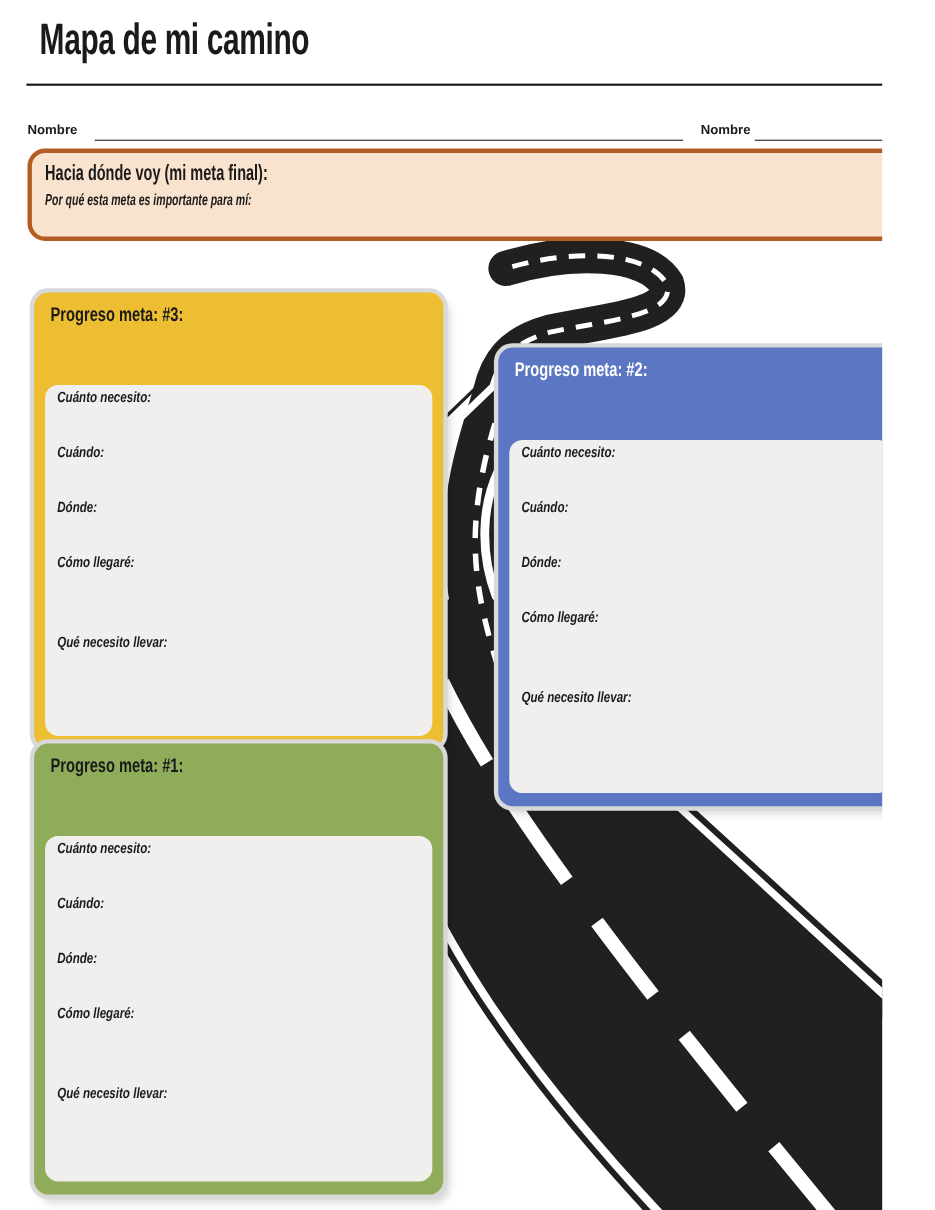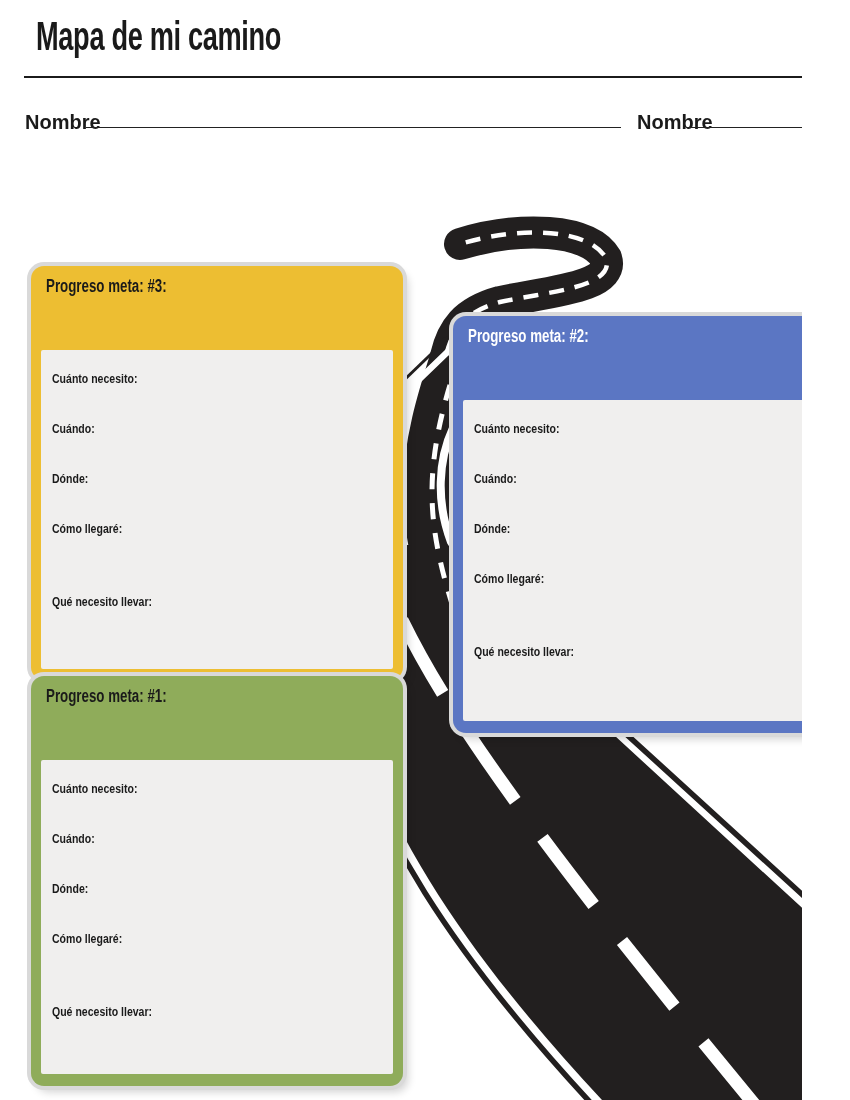--- a/index.html
+++ b/index.html
@@ -7,21 +7,21 @@
     position:relative;width:802px;height:1100px;background:#fff;overflow:hidden;
     font-family:"Liberation Sans", sans-serif;color:var(--text-dark,#1a1a1a);
   }
   
   .title{
     position:absolute;left:36px;top:14px;font-size:40px;font-weight:bold;
     letter-spacing:-0.5px;white-space:nowrap;
     transform:scaleX(.68);transform-origin:0 0;
   }
   .title-rule{position:absolute;left:24px;top:76px;width:802px;height:2px;background:#1b1b1b;}
-  .fieldlabel{position:absolute;top:111px;font-size:20px;font-weight:bold;white-space:nowrap;}
+  .fieldlabel{position:absolute;top:111px;font-size:12px;font-weight:bold;white-space:nowrap;}
   .blankline{position:absolute;top:127px;height:0;border-top:1.6px solid #222;}
   
   .goalbox{
     position:absolute;left:25px;top:135px;width:800px;height:84px;box-sizing:border-box;
     background:var(--goal-bg,#f9e3cf);border:4px solid var(--goal-border,#b35d24);
     border-radius:16px;z-index:2;padding:8px 0 0 12px;
   }
   .goal-h{font-size:20px;font-weight:bold;white-space:nowrap;transform:scaleX(.66);transform-origin:0 0;}
   .goal-s{font-size:14.5px;font-weight:bold;font-style:italic;white-space:nowrap;
           margin-top:4px;transform:scaleX(.66);transform-origin:0 0;}
@@ -33,21 +33,21 @@
   .pbox-yellow{background:var(--accent-yellow,#edbe32);margin-top:40px;}
   .pbox-blue{background:var(--accent-blue,#5b76c3);}
   .pbox-green{background:var(--accent-green,#8fac5a);}
   .box-head{
     position:absolute;left:15px;top:10px;font-size:18px;font-weight:bold;white-space:nowrap;
     transform:scaleX(.74);transform-origin:0 0;
   }
   .pbox-blue .box-head{color:var(--text-light,#fff);}
   .panel{
     position:absolute;left:10px;right:10px;top:84px;bottom:11px;
-    background:var(--panel-bg,#f0efee);border-radius:2px;padding-top:20px;
+    background:var(--panel-bg,#f0efee);border-radius:12px;padding-top:2px;font-style:italic;
   }
   .lbl{
     margin-left:11px;font-size:13.5px;font-weight:bold;line-height:17px;white-space:nowrap;
     transform:scaleX(.78);transform-origin:0 0;
   }
   .r2,.r3,.r4{margin-top:33px;}
   .r5{margin-top:56px;}
   
   .road{position:absolute;left:0;top:0;z-index:1;}
 </style>
@@ -87,20 +87,24 @@
   </svg>
 
   <div class="title">Mapa de mi camino</div>
   <div class="title-rule"></div>
 
   <div class="fieldlabel" style="left:25px">Nombre</div>
   <div class="blankline" style="left:86px;width:535px"></div>
   <div class="fieldlabel" style="left:637px">Nombre</div>
   <div class="blankline" style="left:686px;width:139px"></div>
 
+  <div class="goalbox">
+    <div class="goal-h">Hacia dónde voy (mi meta final):</div>
+    <div class="goal-s">Por qué esta meta es importante para mí:</div>
+  </div>
 
   <div class="pbox pbox-yellow" style="left:31px;top:226px;width:372px;height:414px">
     <div class="box-head">Progreso meta: #3:</div>
     <div class="panel">
       <div class="lbl r1">Cuánto necesito:</div>
       <div class="lbl r2">Cuándo:</div>
       <div class="lbl r3">Dónde:</div>
       <div class="lbl r4">Cómo llegaré:</div>
       <div class="lbl r5">Qué necesito llevar:</div>
     </div>

